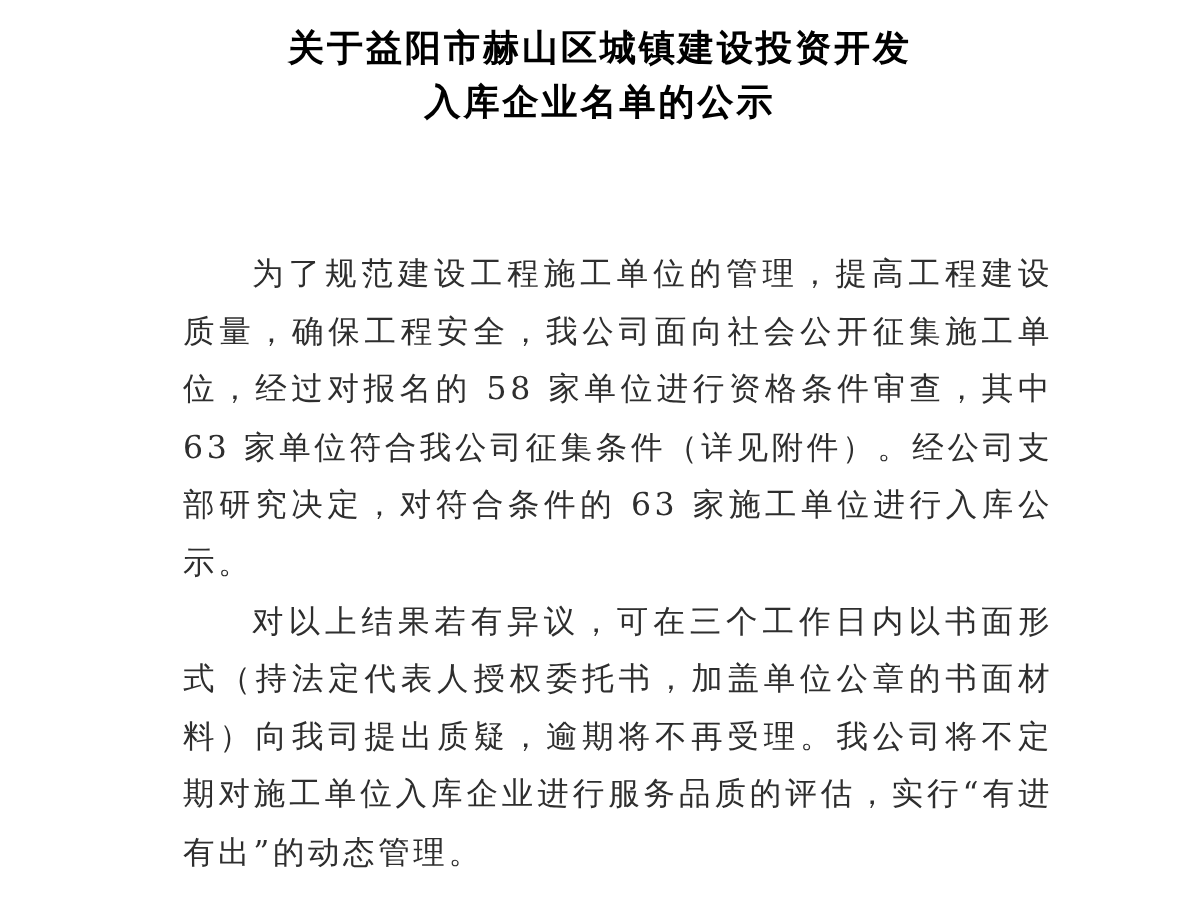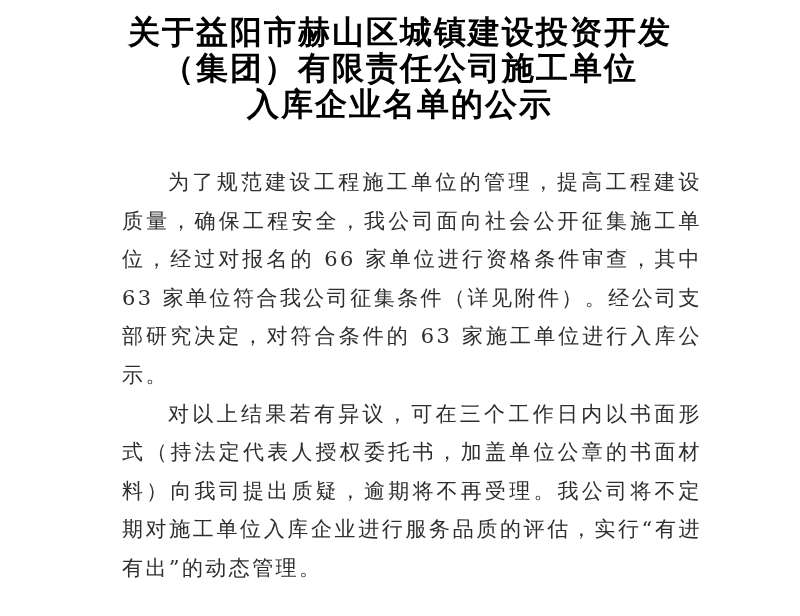--- a/index.html
+++ b/index.html
@@ -15,21 +15,21 @@
     overflow: hidden;
   }
   .title {
     position: absolute;
     top: 14px;
     left: 60px;
     right: 60px;
     text-align: center;
     font-family: "DejaVu Sans", "Liberation Sans", sans-serif;
     font-weight: 700;
-    font-size: 32px;
+    font-size: 24px;
     line-height: 36px;
     letter-spacing: 2px;
     color: #000000;
   }
   .title-line {
     white-space: nowrap;
   }
   .doc-body {
     position: absolute;
     top: 163px;
@@ -48,22 +48,21 @@
     text-indent: 46px;
   }
 </style>
 </head>
 <body>
 
 <div class="page">
 
   <header class="title">
     <div class="title-line">关于益阳市赫山区城镇建设投资开发</div>
-    <div class="title-line">（集团）有限责任公司施工单位</div>
     <div class="title-line">入库企业名单的公示</div>
   </header>
 
   <main class="doc-body">
-    <p class="para">为了规范建设工程施工单位的管理，提高工程建设质量，确保工程安全，我公司面向社会公开征集施工单位，经过对报名的 66 家单位进行资格条件审查，其中 63 家单位符合我公司征集条件（详见附件）。经公司支部研究决定，对符合条件的 63 家施工单位进行入库公示。</p>
+    <p class="para">为了规范建设工程施工单位的管理，提高工程建设质量，确保工程安全，我公司面向社会公开征集施工单位，经过对报名的 58 家单位进行资格条件审查，其中 63 家单位符合我公司征集条件（详见附件）。经公司支部研究决定，对符合条件的 63 家施工单位进行入库公示。</p>
     <p class="para">对以上结果若有异议，可在三个工作日内以书面形式（持法定代表人授权委托书，加盖单位公章的书面材料）向我司提出质疑，逾期将不再受理。我公司将不定期对施工单位入库企业进行服务品质的评估，实行“有进有出”的动态管理。</p>
   </main>
 
 </div>
 
 </body></html>

